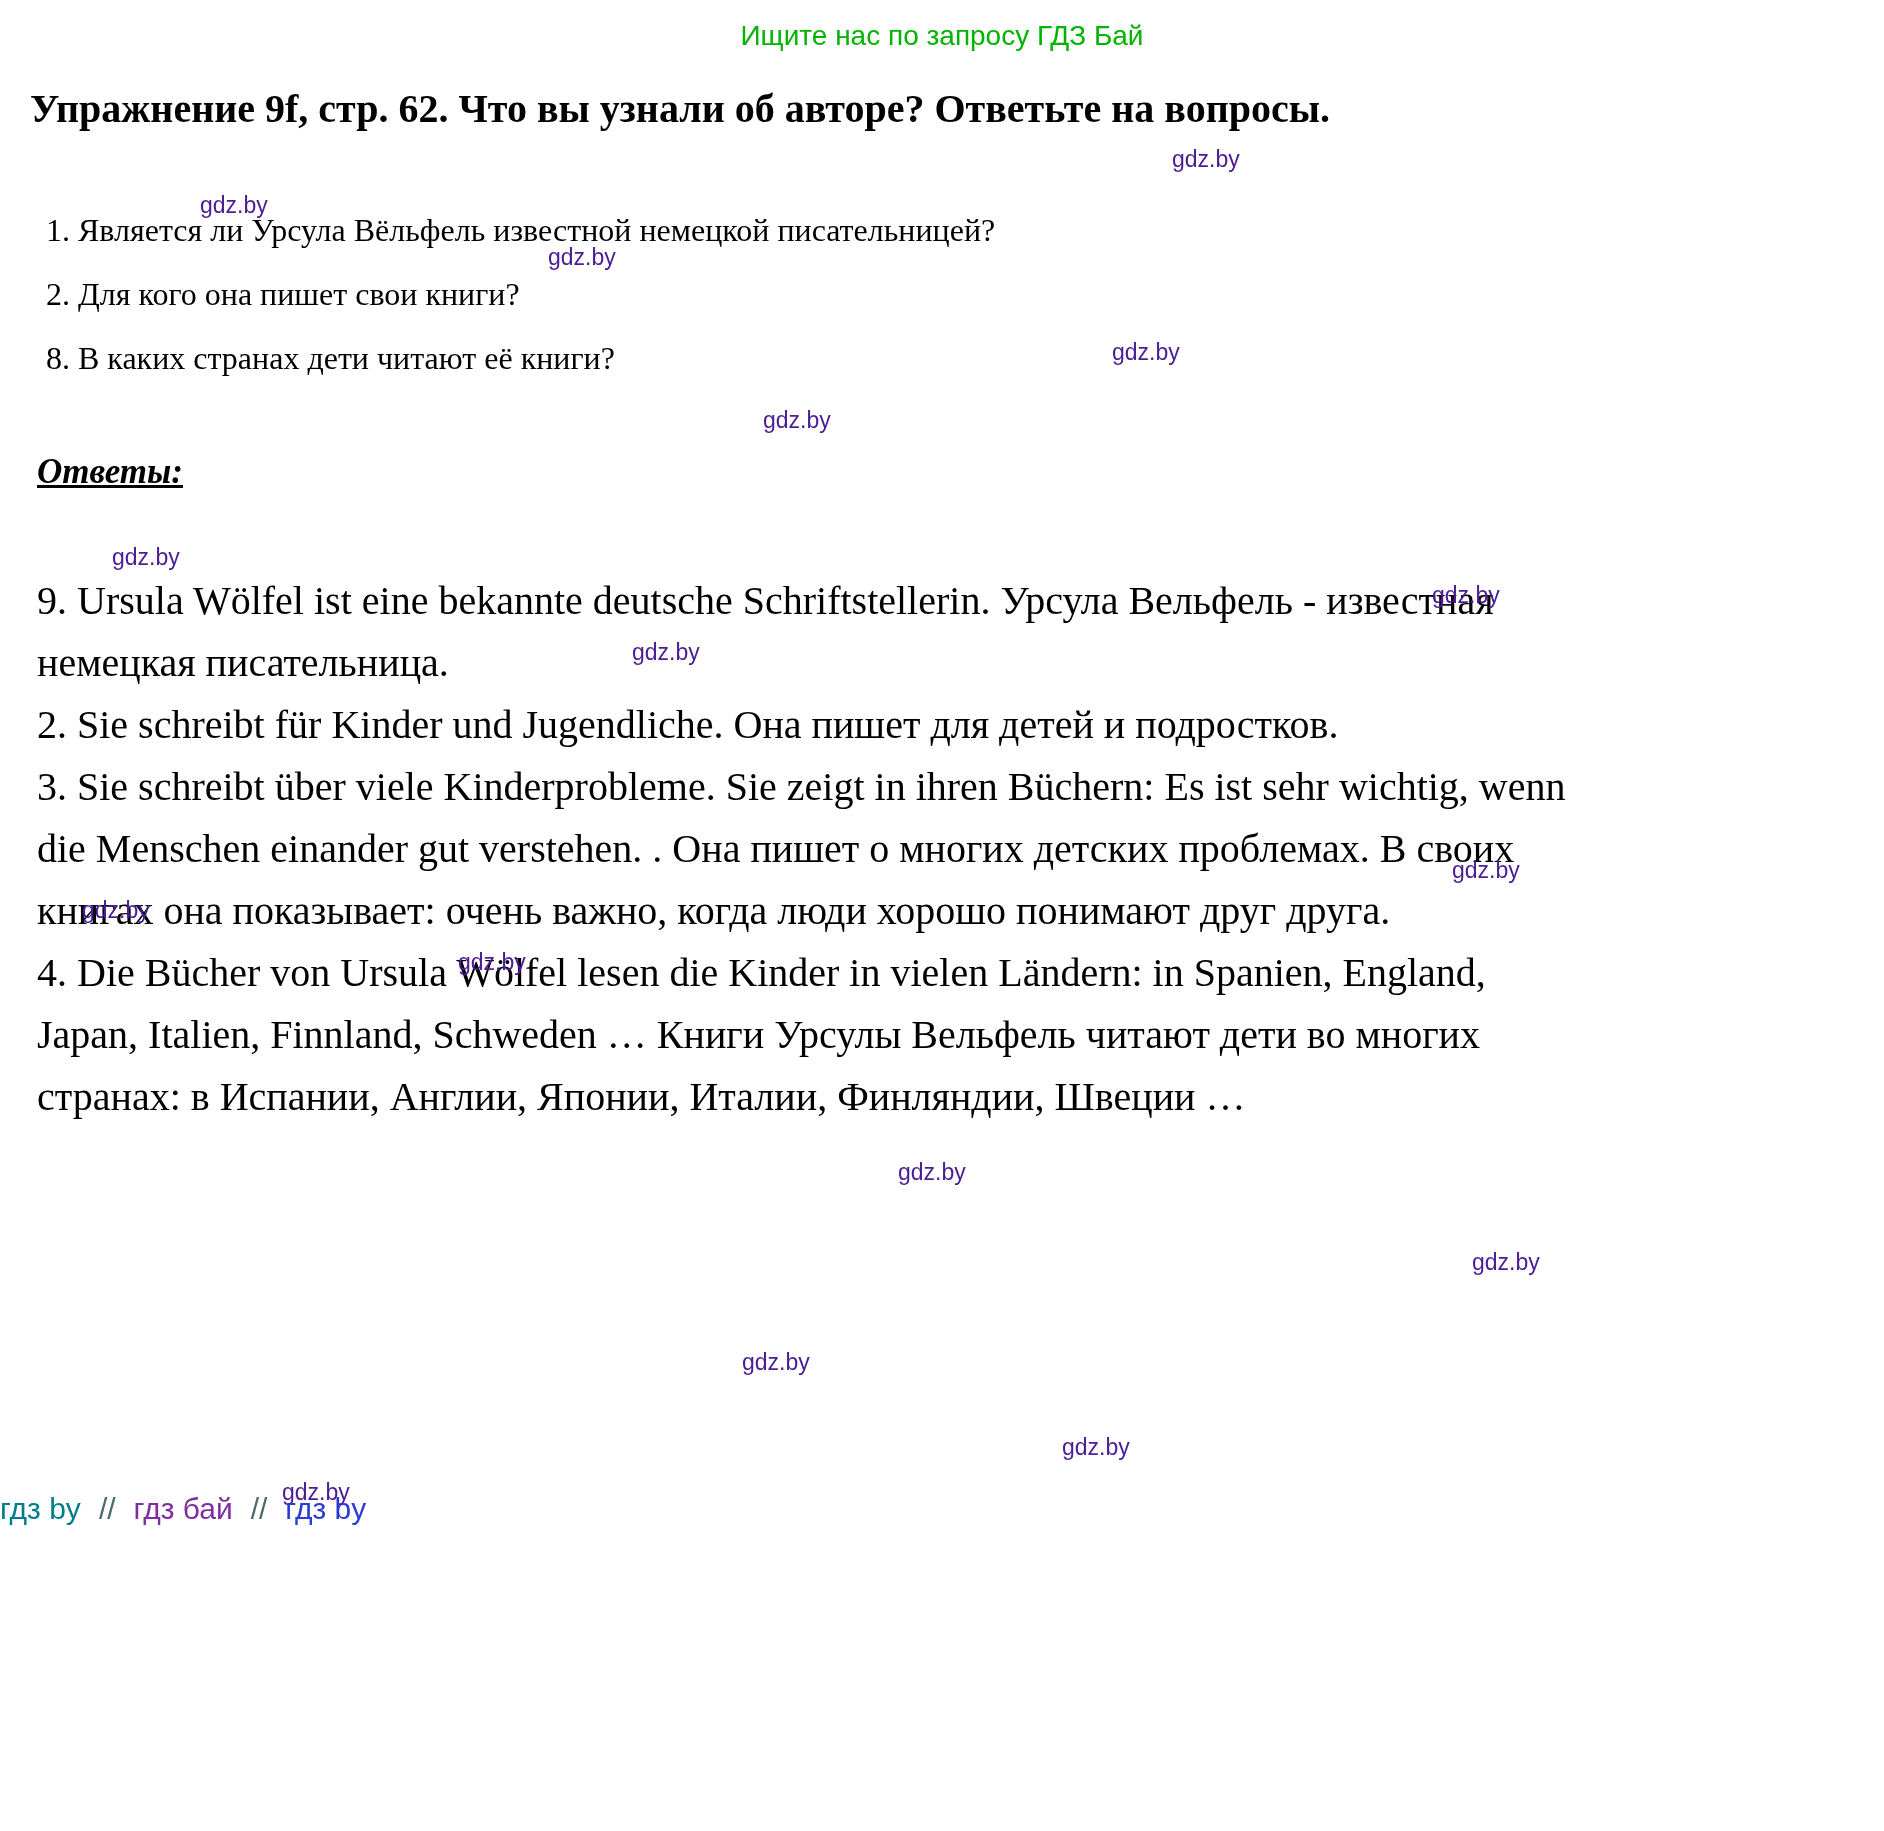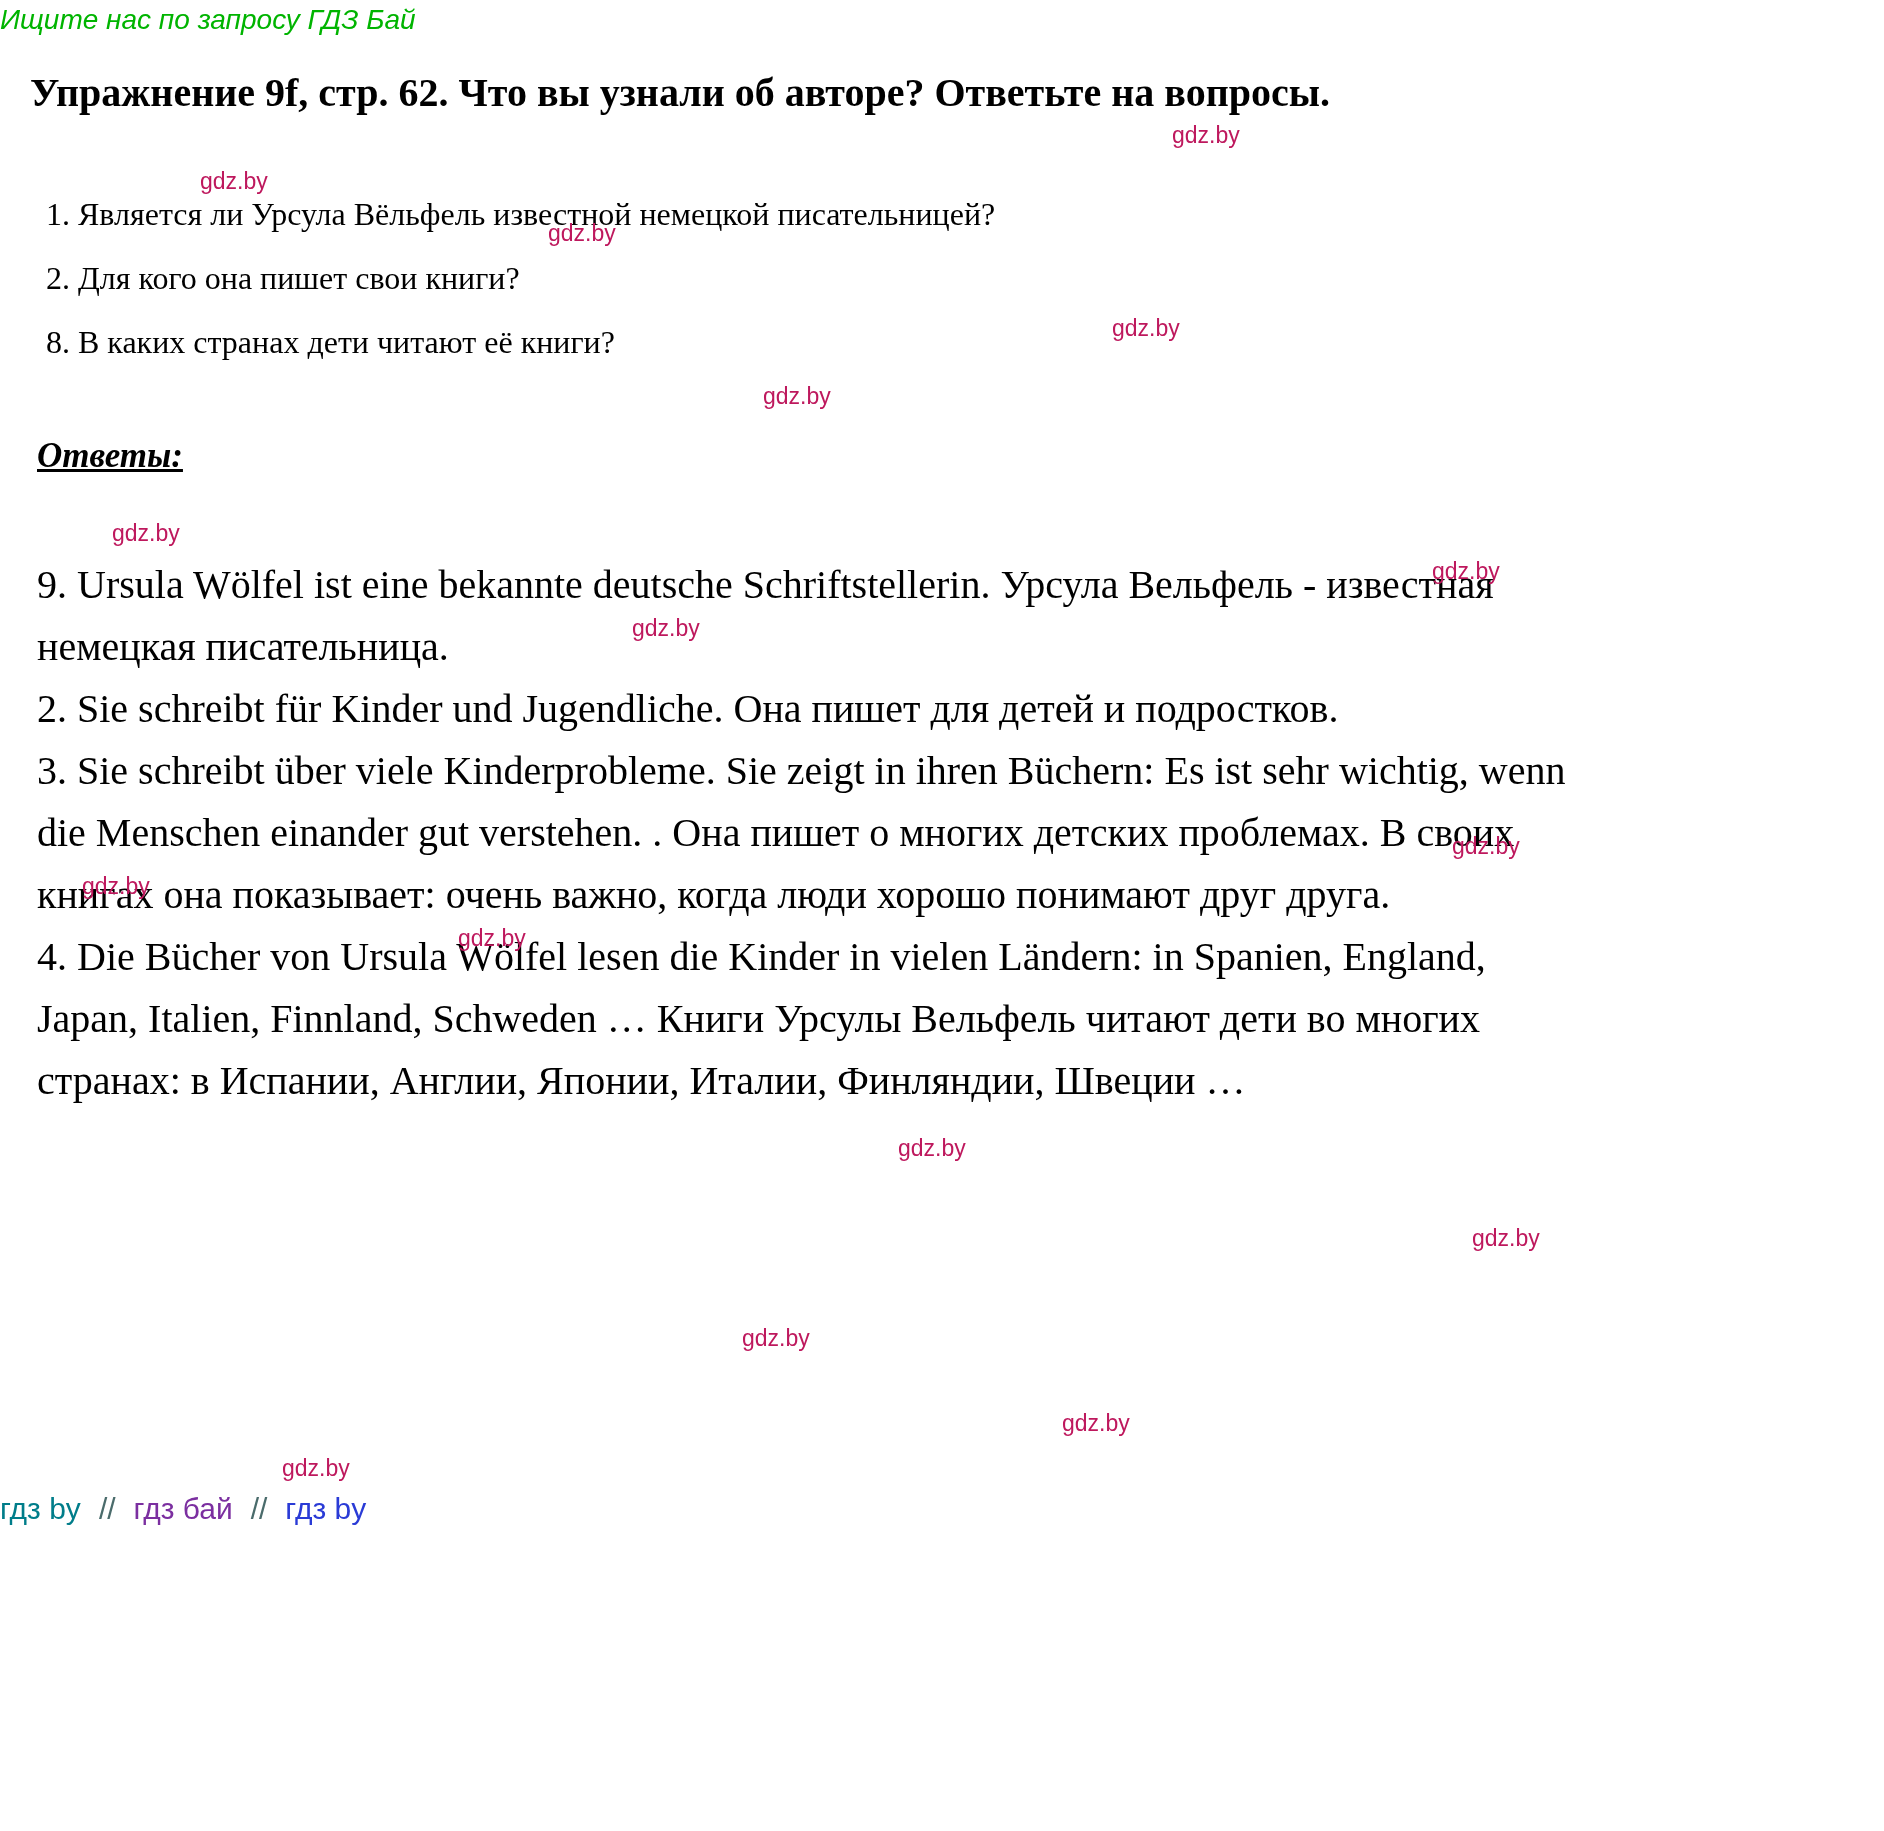--- a/index.html
+++ b/index.html
@@ -6,25 +6,25 @@
   html, body { background: #ffffff; }
   body {
     width: 1884px;
     height: 1831px;
     position: relative;
     overflow: hidden;
     font-family: "Liberation Serif", serif;
     color: #000000;
   }
   .promo {
-    padding-top: 4px;
+    padding-top: 20px;
+    text-align: center;
     font-family: "Liberation Sans", sans-serif;
     font-size: 28px;
     color: #00b400;
-    font-style: italic;
   }
   .title {
     margin: 26px 0 0 30px;
     max-width: 1460px;
     font-size: 40px;
     font-weight: bold;
     line-height: 1.55;
   }
   .questions {
     margin: 58px 0 0 46px;
@@ -45,22 +45,23 @@
     margin: 70px 0 0 37px;
     max-width: 1535px;
     font-size: 40px;
     line-height: 62px;
   }
   .answers p { margin: 0; }
   .watermark {
     position: absolute;
     font-family: "Liberation Sans", sans-serif;
     font-size: 23px;
-    color: #be185d;
+    color: #4c1d95;
     white-space: nowrap;
+    margin-top: 24px;
   }
   .footer {
     position: absolute;
     left: 0;
     right: 0;
     top: 1492px;
     text-align: left;
     font-family: "Liberation Sans", sans-serif;
     font-size: 30px;
   }

